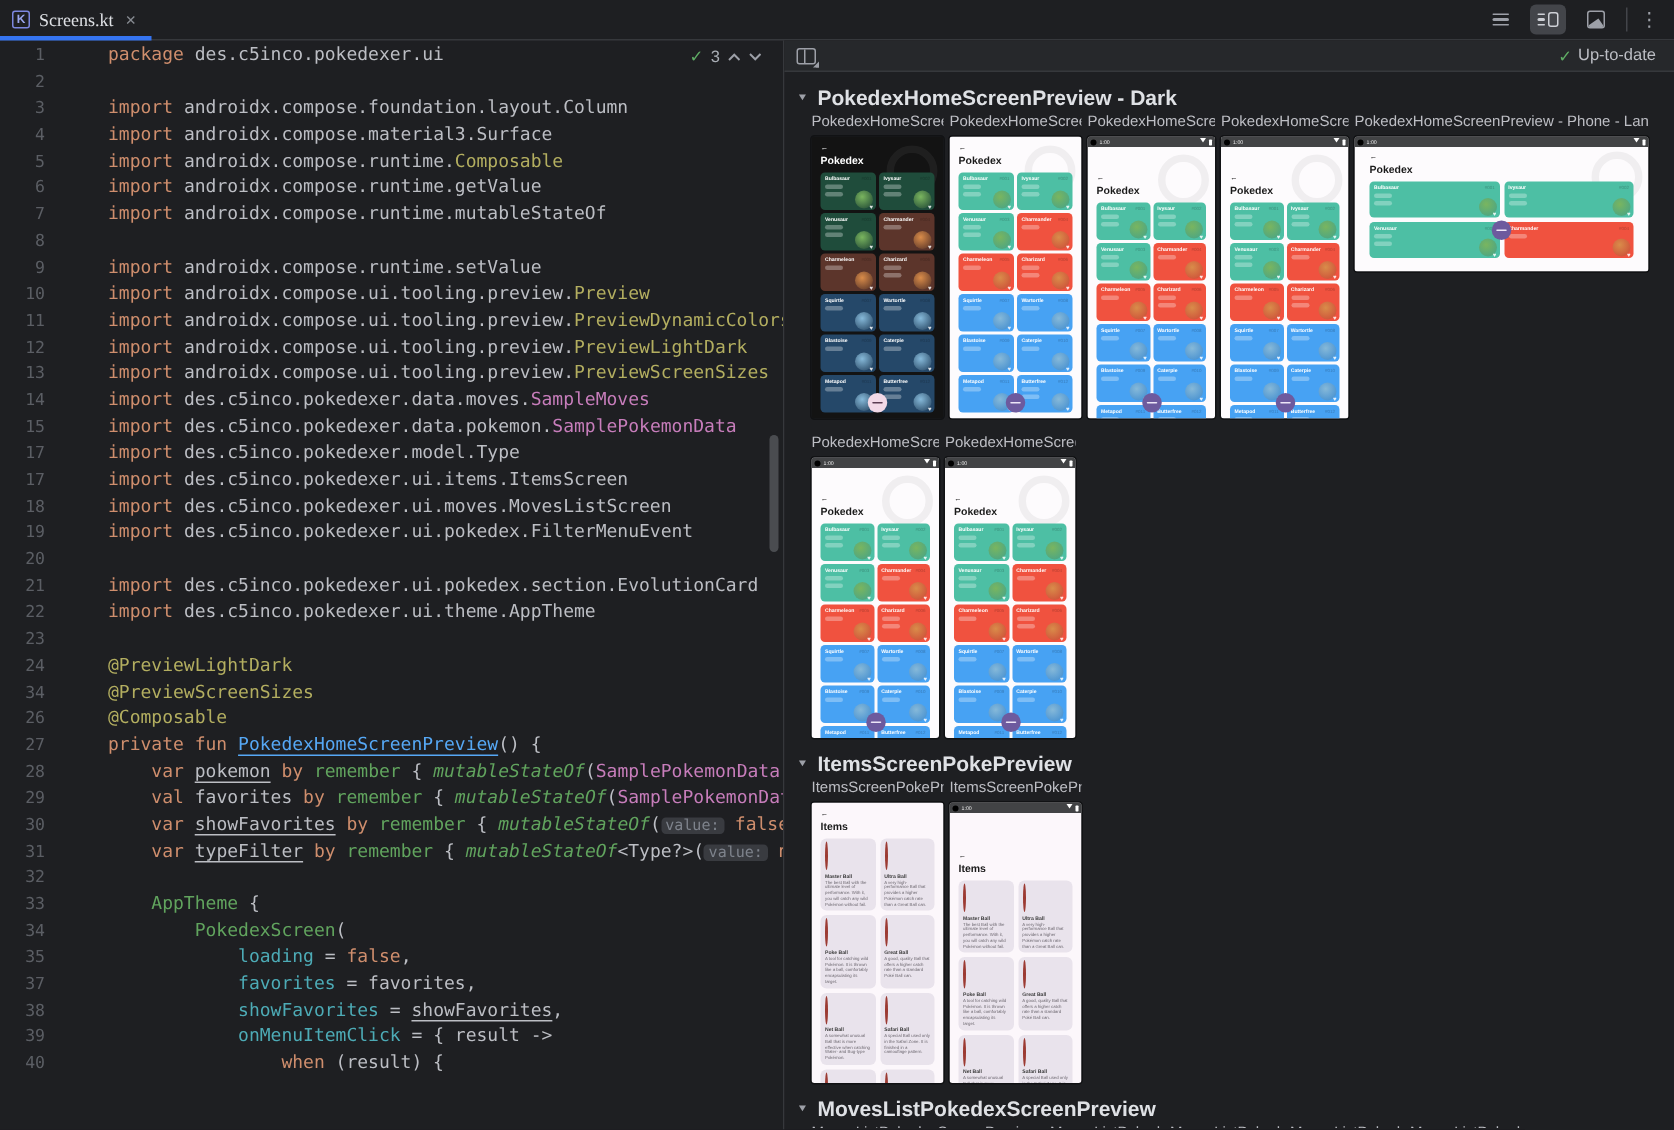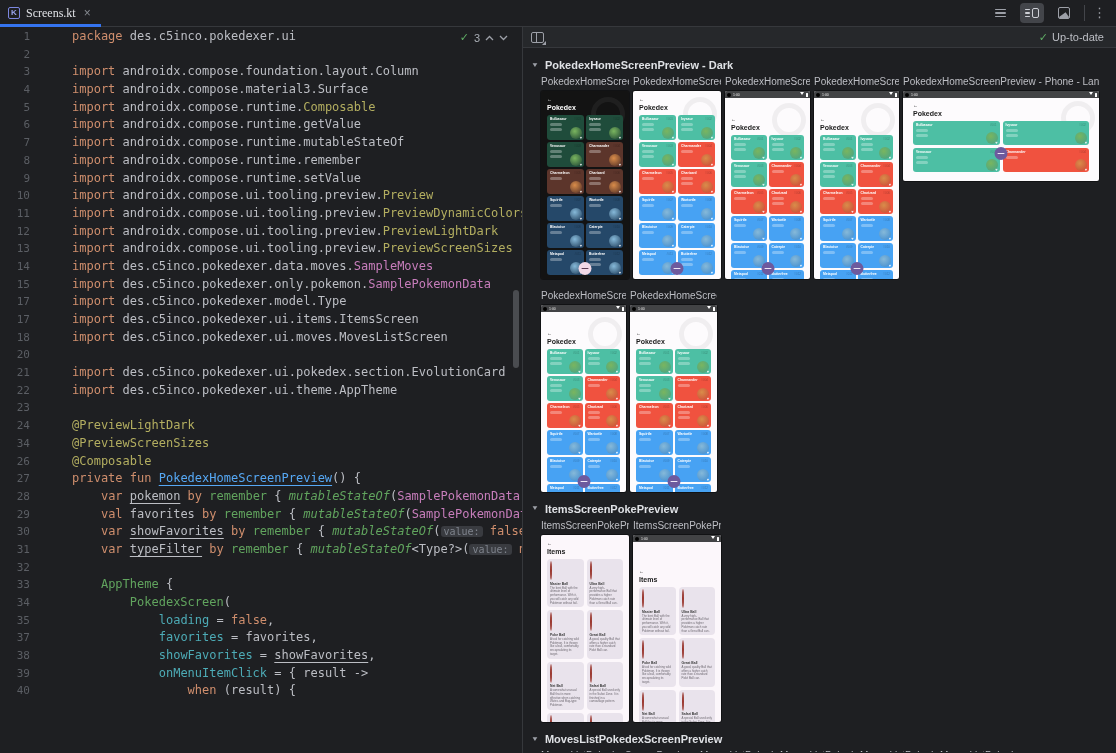--- a/index.html
+++ b/index.html
@@ -64,21 +64,21 @@
                 display:flex; align-items:center; padding:0 12px 0 8px; }
   .ic-gallery { width:13px; height:11px; border:1.4px solid #9DA0A8; border-radius:2px; position:relative; }
   .ic-gallery::before { content:""; position:absolute; left:4px; top:0; width:1.4px; height:100%; background:#9DA0A8; }
   .ic-gallery::after { content:""; position:absolute; right:-3px; bottom:-3px; border:2.5px solid transparent;
                        border-right-color:#9DA0A8; border-bottom-color:#9DA0A8; }
   #pv-status { margin-left:auto; display:flex; align-items:center; gap:4px; color:#BCBEC4; font-size:11px; }
   #pv-status .chk { color:#5FAD65; font-size:11px; }
   #pv-content { padding:0 0 0 8px; height:704px; overflow:hidden; }
   .sec-head { display:flex; align-items:center; gap:6px; margin-top:10px; height:13px; }
   .sec-chev { color:#9DA0A8; font-size:8px; transform:scaleY(0.8); }
-  .sec-title { color:#DFE1E5; font-size:11px; font-weight:bold; }
+  .sec-title { color:#DFE1E5; font-size:14px; font-weight:bold; }
   .pv-row { display:flex; align-items:flex-start; gap:4px; padding-left:10px; }
   .pv-item {}
   .pv-label { color:#BDBEC4; font-size:10px; height:12px; line-height:12px; margin-top:5px;
               white-space:nowrap; overflow:hidden; }
   .thumb { margin-top:3px; border-radius:2px; overflow:hidden; position:relative;
            outline:1px solid #111214; }
 
   
   .mini { width:100%; height:100%; position:relative; overflow:hidden; }
   .mini.dark  { background:#131313; }
@@ -156,31 +156,32 @@
 
   <div id="editor">
     <div id="code-lines">
         <div class="cl"><span class="ln">1</span><span class="ct"><span class="seg-k">package</span><span class="seg-p"> des.c5inco.pokedexer.ui</span></span></div>
         <div class="cl"><span class="ln">2</span><span class="ct"></span></div>
         <div class="cl"><span class="ln">3</span><span class="ct"><span class="seg-k">import</span><span class="seg-p"> androidx.compose.foundation.layout.Column</span></span></div>
         <div class="cl"><span class="ln">4</span><span class="ct"><span class="seg-k">import</span><span class="seg-p"> androidx.compose.material3.Surface</span></span></div>
         <div class="cl"><span class="ln">5</span><span class="ct"><span class="seg-k">import</span><span class="seg-p"> androidx.compose.runtime.</span><span class="seg-a">Composable</span></span></div>
         <div class="cl"><span class="ln">6</span><span class="ct"><span class="seg-k">import</span><span class="seg-p"> androidx.compose.runtime.getValue</span></span></div>
         <div class="cl"><span class="ln">7</span><span class="ct"><span class="seg-k">import</span><span class="seg-p"> androidx.compose.runtime.mutableStateOf</span></span></div>
-        <div class="cl"><span class="ln">8</span><span class="ct"><span class="seg-k">import</span><span class="seg-p"> androidx.compose.runtime.remember</span></span></div>
+        <div class="cl"><span class="ln">8</span></div>
         <div class="cl"><span class="ln">9</span><span class="ct"><span class="seg-k">import</span><span class="seg-p"> androidx.compose.runtime.setValue</span></span></div>
         <div class="cl"><span class="ln">10</span><span class="ct"><span class="seg-k">import</span><span class="seg-p"> androidx.compose.ui.tooling.preview.</span><span class="seg-a">Preview</span></span></div>
         <div class="cl"><span class="ln">11</span><span class="ct"><span class="seg-k">import</span><span class="seg-p"> androidx.compose.ui.tooling.preview.</span><span class="seg-a">PreviewDynamicColors</span></span></div>
         <div class="cl"><span class="ln">12</span><span class="ct"><span class="seg-k">import</span><span class="seg-p"> androidx.compose.ui.tooling.preview.</span><span class="seg-a">PreviewLightDark</span></span></div>
         <div class="cl"><span class="ln">13</span><span class="ct"><span class="seg-k">import</span><span class="seg-p"> androidx.compose.ui.tooling.preview.</span><span class="seg-a">PreviewScreenSizes</span></span></div>
         <div class="cl"><span class="ln">14</span><span class="ct"><span class="seg-k">import</span><span class="seg-p"> des.c5inco.pokedexer.data.moves.</span><span class="seg-s">SampleMoves</span></span></div>
-        <div class="cl"><span class="ln">15</span><span class="ct"><span class="seg-k">import</span><span class="seg-p"> des.c5inco.pokedexer.only.pokemon.</span><span class="seg-s">SamplePokemonData</span></span></div>
+        <div class="cl"><span class="ln">15</span><span class="ct"><span class="seg-k">import</span><span class="seg-p"> des.c5inco.pokedexer.data.pokemon.</span><span class="seg-s">SamplePokemonData</span></span></div>
         <div class="cl"><span class="ln">17</span><span class="ct"><span class="seg-k">import</span><span class="seg-p"> des.c5inco.pokedexer.model.Type</span></span></div>
         <div class="cl"><span class="ln">17</span><span class="ct"><span class="seg-k">import</span><span class="seg-p"> des.c5inco.pokedexer.ui.items.ItemsScreen</span></span></div>
         <div class="cl"><span class="ln">18</span><span class="ct"><span class="seg-k">import</span><span class="seg-p"> des.c5inco.pokedexer.ui.moves.MovesListScreen</span></span></div>
+        <div class="cl"><span class="ln">19</span><span class="ct"><span class="seg-k">import</span><span class="seg-p"> des.c5inco.pokedexer.ui.pokedex.FilterMenuEvent</span></span></div>
         <div class="cl"><span class="ln">20</span></div>
         <div class="cl"><span class="ln">21</span><span class="ct"><span class="seg-k">import</span><span class="seg-p"> des.c5inco.pokedexer.ui.pokedex.section.EvolutionCard</span></span></div>
         <div class="cl"><span class="ln">22</span><span class="ct"><span class="seg-k">import</span><span class="seg-p"> des.c5inco.pokedexer.ui.theme.AppTheme</span></span></div>
         <div class="cl"><span class="ln">23</span><span class="ct"></span></div>
         <div class="cl"><span class="ln">24</span><span class="ct"><span class="seg-a">@PreviewLightDark</span></span></div>
         <div class="cl"><span class="ln">34</span><span class="ct"><span class="seg-a">@PreviewScreenSizes</span></span></div>
         <div class="cl"><span class="ln">26</span><span class="ct"><span class="seg-a">@Composable</span></span></div>
         <div class="cl"><span class="ln">27</span><span class="ct"><span class="seg-k">private fun </span><span class="seg-d">PokedexHomeScreenPreview</span><span class="seg-p">() {</span></span></div>
         <div class="cl"><span class="ln">28</span><span class="ct"><span class="seg-p">    </span><span class="seg-k">var </span><span class="seg-u">pokemon</span><span class="seg-k"> by </span><span class="seg-f">remember</span><span class="seg-p"> { </span><span class="seg-fi">mutableStateOf</span><span class="seg-p">(</span><span class="seg-s">SamplePokemonData</span><span class="seg-p">) }</span></span></div>
         <div class="cl"><span class="ln">29</span><span class="ct"><span class="seg-p">    </span><span class="seg-k">val </span><span class="seg-p">favorites </span><span class="seg-k">by </span><span class="seg-f">remember</span><span class="seg-p"> { </span><span class="seg-fi">mutableStateOf</span><span class="seg-p">(</span><span class="seg-s">SamplePokemonData</span></span></div>

